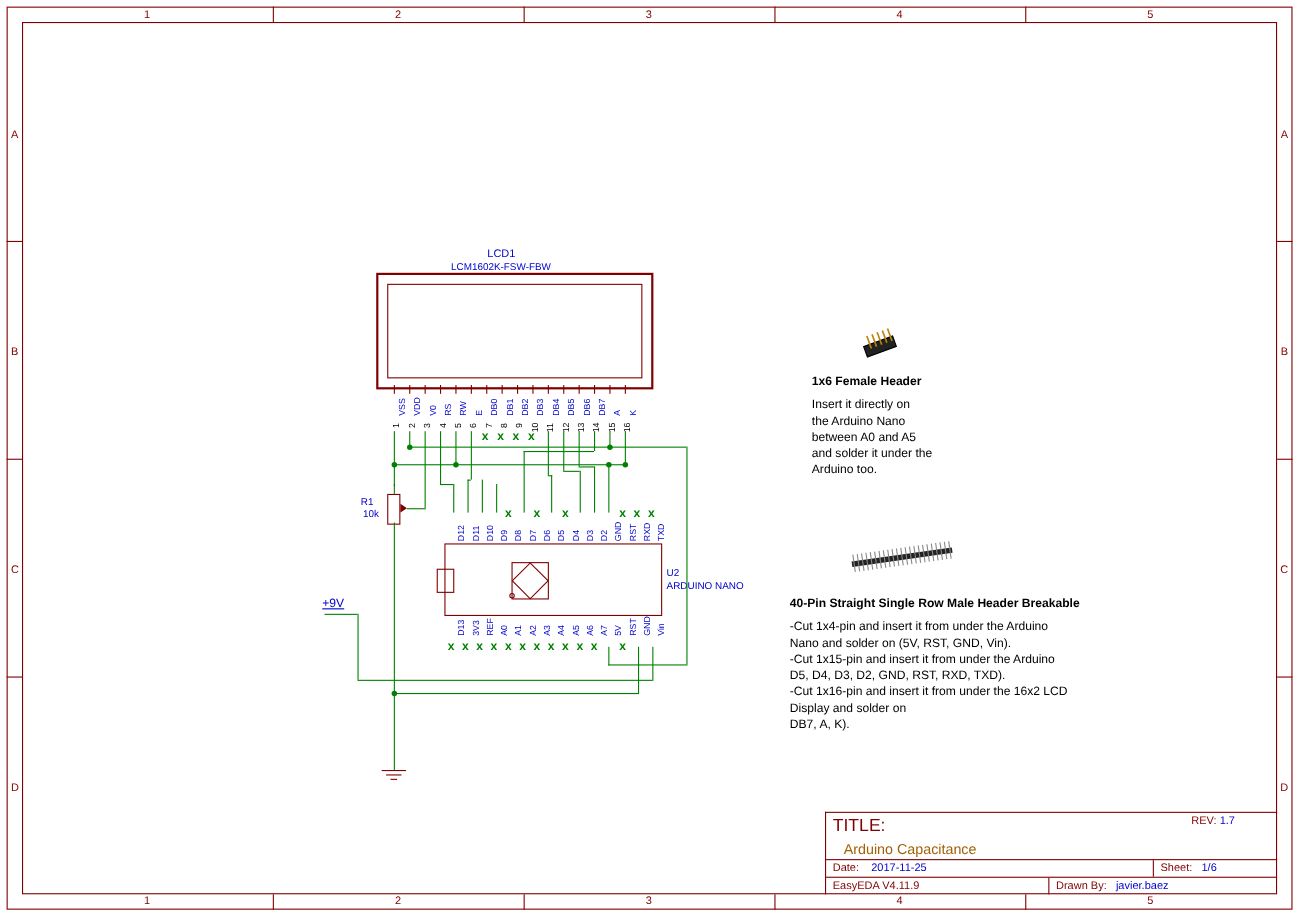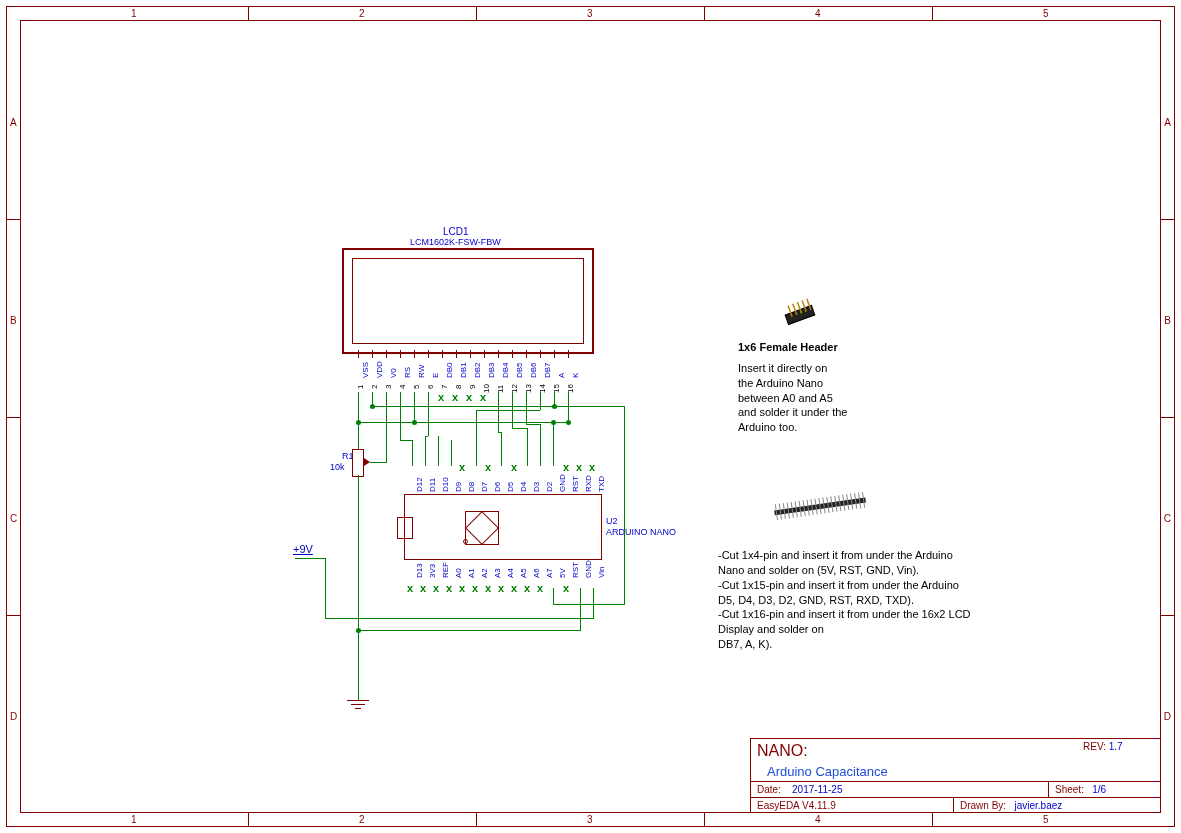--- a/index.html
+++ b/index.html
@@ -15,21 +15,21 @@
   .tick.v{width:14px;height:1px}
 
   .titleblock{position:absolute;right:20px;bottom:20px;width:410px;border:1px solid #800000;border-right:none;border-bottom:none}
   .tb-row{display:flex;border-bottom:1px solid #800000}
   .tb-row:last-child{border-bottom:none}
   .tb-cell{border-right:1px solid #800000;padding:2px 6px;font-size:10px}
   .tb-cell:last-child{border-right:none}
   .tb-label{color:#800000}
   .tb-val{color:#0000cc}
   .tb-title-area{height:36px;flex:1;padding:3px 6px}
-  .tb-title-val{color:#1d4ed8;font-size:13px;padding:4px 10px 0}
+  .tb-title-val{color:#a16207;font-size:13px;padding:4px 10px 0}
 
   .notes{position:absolute;font-size:11px;color:#000;line-height:1.35}
   .notes .hd{font-weight:bold}
   .lcd-box{position:absolute;border:2px solid #800000;background:#fff}
   .lcd-screen{position:absolute;border:1px solid #800000}
   .pinlbl{position:absolute;font-size:8px;color:#0000cc;transform:rotate(-90deg);transform-origin:left top;white-space:nowrap}
   .pinnum{position:absolute;font-size:8px;color:#000;transform:rotate(-90deg);transform-origin:left top}
   .ref{position:absolute;font-size:10px;color:#0000cc}
   .ref.sm{font-size:9px}
 
@@ -155,21 +155,21 @@
     <div class="pinstub" style="left:568px;top:350px"></div>
       <div class="pinlbl" style="left:571px;top:378px">K</div>
       <div class="pinnum" style="left:566px;top:393px">16</div>
   </div>
 
   <div class="nc" style="left:438px;top:391px">x</div>
   <div class="nc" style="left:452px;top:391px">x</div>
   <div class="nc" style="left:466px;top:391px">x</div>
   <div class="nc" style="left:480px;top:391px">x</div>
 
-  <div class="ref sm" style="left:342px;top:451px">R1</div>
+  <div class="ref sm" style="left:328px;top:451px">R1</div>
   <div class="ref sm" style="left:330px;top:462px">10k</div>
   <div class="pot" style="left:352px;top:449px;width:10px;height:26px"></div>
   <div class="pot-wiper" style="left:364px;top:458px"></div>
 
   <div class="nano" style="left:404px;top:494px;width:196px;height:64px">
     <div class="usb" style="left:-8px;top:22px;width:14px;height:20px"></div>
     <div class="chip" style="left:60px;top:16px;width:32px;height:32px"></div>
     <div class="chip-dot" style="left:58px;top:44px"></div>
   </div>
   <div class="ref sm" style="left:606px;top:516px">U2</div>
@@ -352,34 +352,35 @@
     <div class="hd">1x6 Female Header</div>
     <div style="height:6px"></div>
     <div>Insert it directly on</div>
     <div>the Arduino Nano</div>
     <div>between A0 and A5</div>
     <div>and solder it under the</div>
     <div>Arduino too.</div>
   </div>
 
   <div class="notes" style="left:718px;top:542px;width:370px">
+    <div class="hd">40-Pin Straight Single Row Male Header Breakable</div>
     <div style="height:6px"></div>
     <div>-Cut 1x4-pin and insert it from under the Arduino</div>
     <div>Nano and solder on (5V, RST, GND, Vin).</div>
     <div>-Cut 1x15-pin and insert it from under the Arduino</div>
     <div>D5, D4, D3, D2, GND, RST, RXD, TXD).</div>
     <div>-Cut 1x16-pin and insert it from under the 16x2 LCD</div>
     <div>Display and solder on</div>
     <div>DB7, A, K).</div>
   </div>
 
   <div class="titleblock">
     <div class="tb-row">
       <div class="tb-title-area">
-        <div class="tb-label">NANO:</div>
+        <div class="tb-label">TITLE:</div>
         <div class="tb-title-val">Arduino Capacitance</div>
       </div>
       <div class="tb-cell" style="width:72px">
         <span class="tb-label">REV:</span>
         <span class="tb-val">1.7</span>
       </div>
     </div>
     <div class="tb-row">
       <div class="tb-cell" style="flex:1">
         <span class="tb-label">Date:</span>

